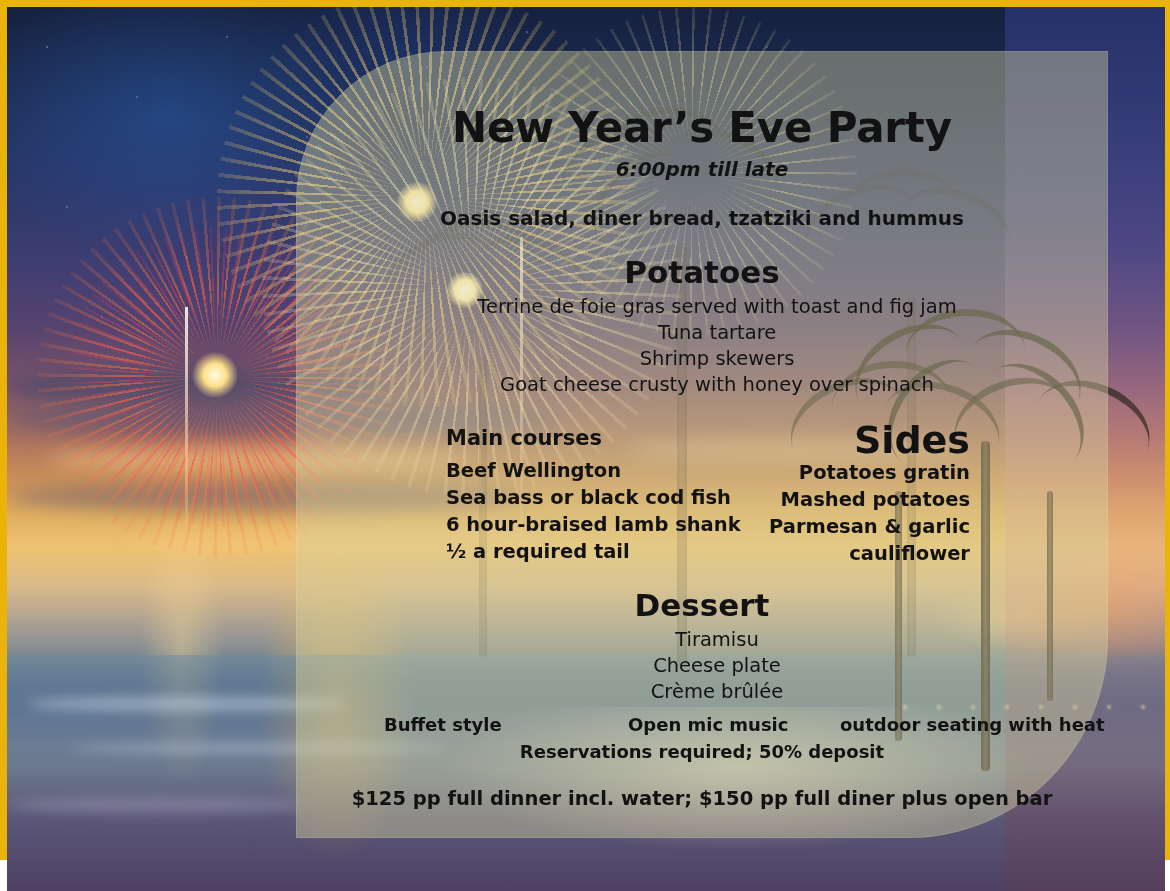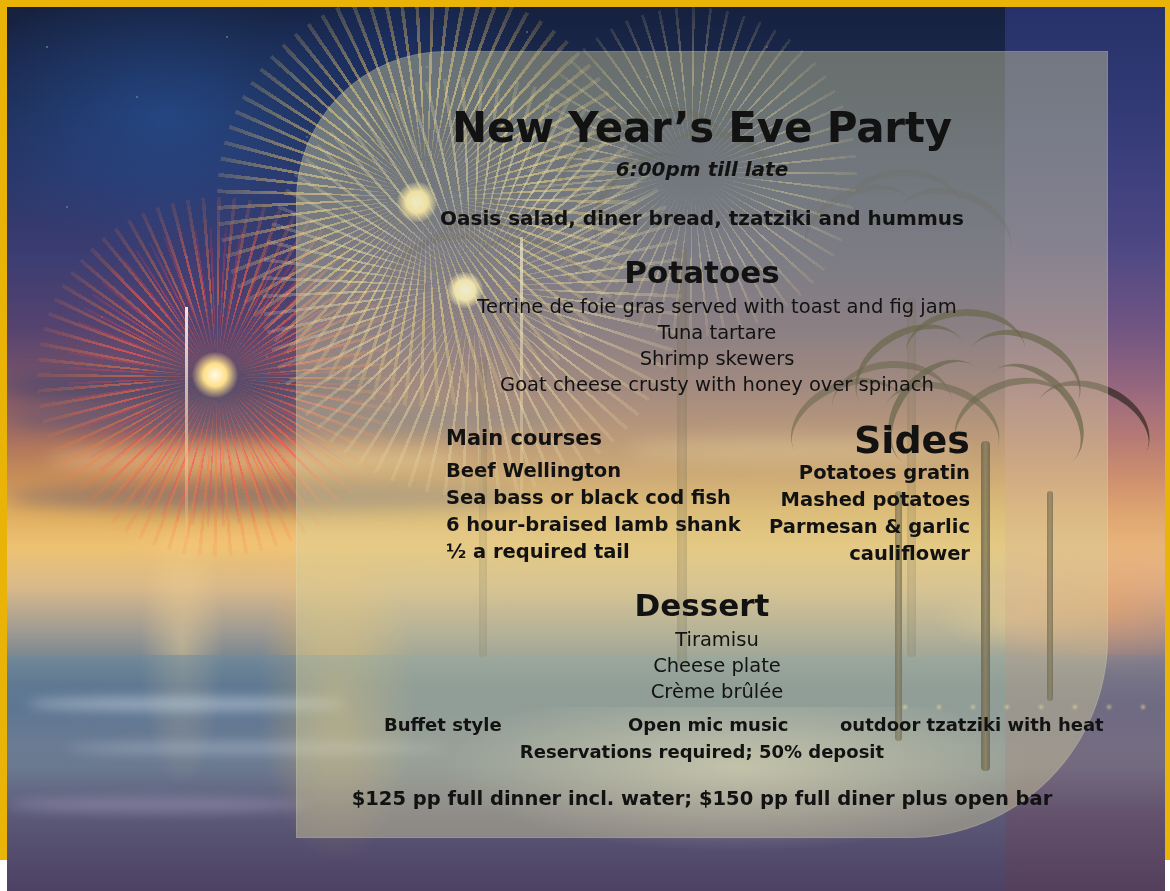--- a/index.html
+++ b/index.html
@@ -434,19 +434,19 @@
     <div class="sec-head-center" id="h-dessert">Dessert</div>
     <div class="sec-line-center" id="dessert-list">
       <div>Tiramisu</div>
       <div>Cheese plate</div>
       <div>Crème brûlée</div>
     </div>
 
     <div id="foot-row">
       <span id="foot-buffet">Buffet style</span>
       <span id="foot-openmic">Open mic music</span>
-      <span id="foot-outdoor">outdoor tzatziki with heat</span>
+      <span id="foot-outdoor">outdoor seating with heat</span>
     </div>
     <div id="foot-reserve">Reservations required; 50% deposit</div>
     <div id="foot-price">$125 pp full dinner incl. water; $150 pp full diner plus open bar</div>
 
   </div>
 </div>
 
 </body></html>

